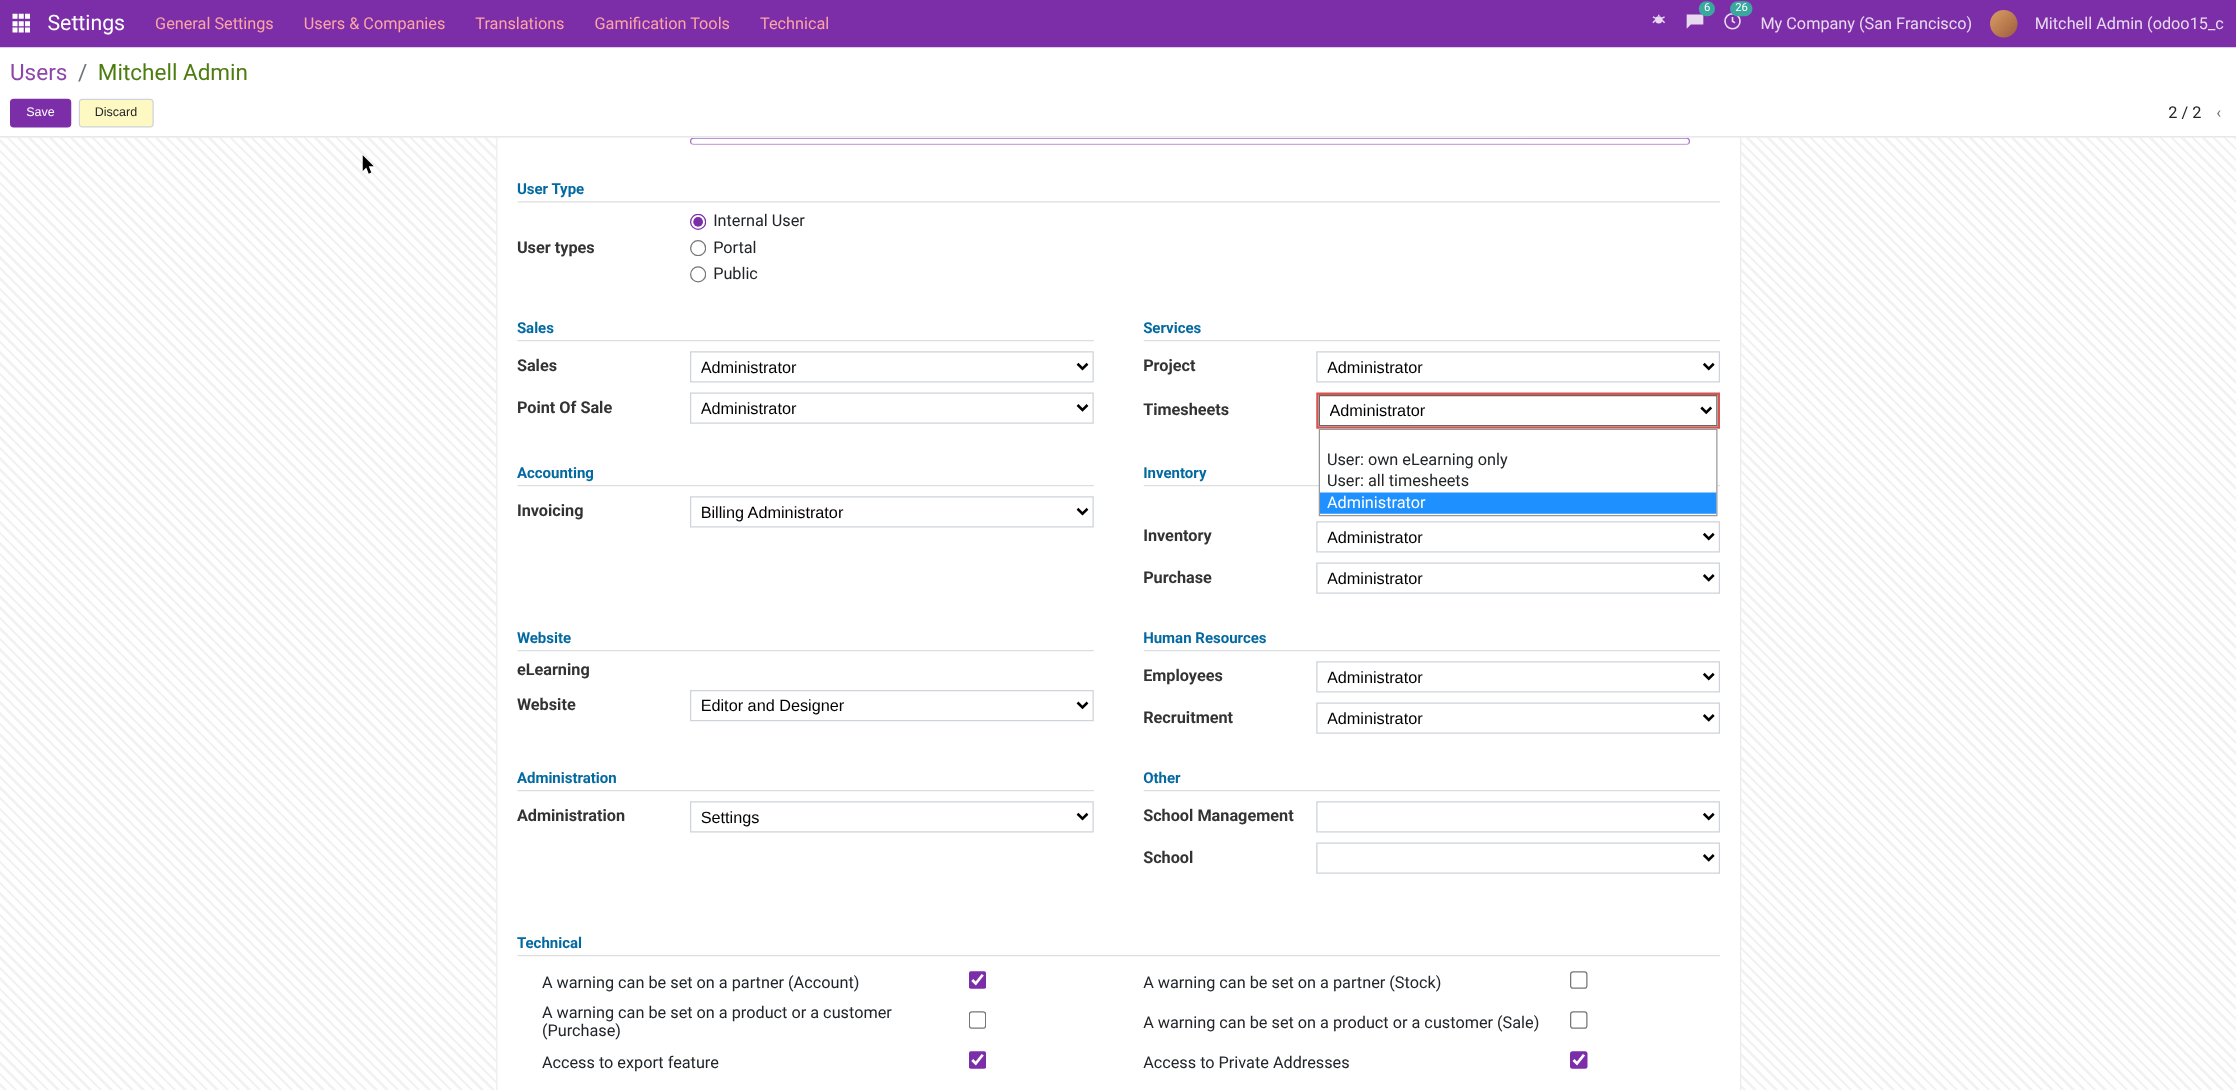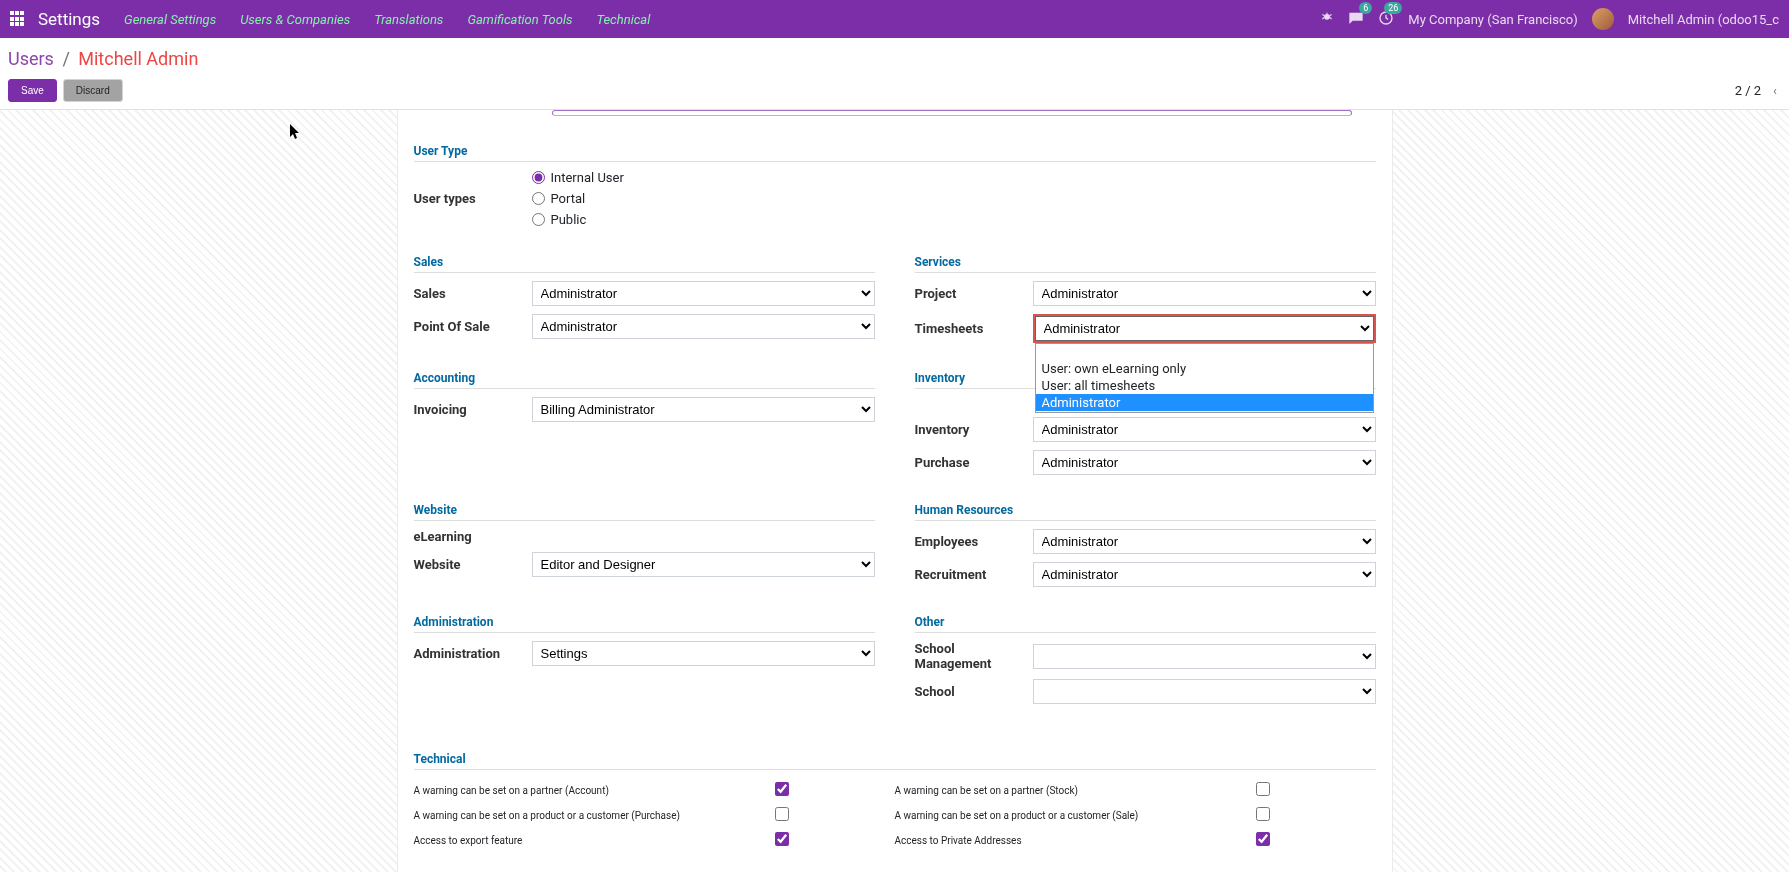--- a/index.html
+++ b/index.html
@@ -3,74 +3,74 @@
   <meta charset="utf-8">
   <style>
     * { box-sizing: border-box; margin: 0; padding: 0; }
     body { font-family: -apple-system, BlinkMacSystemFont, "Segoe UI", Roboto, Helvetica, Arial, sans-serif; font-size: 13px; color: #212529; background: #fff; }
     
     
     .topbar { background: #7c2ea8; height: 38px; display: flex; align-items: center; padding: 0 10px; color: #fff; }
     .apps-icon { width: 16px; height: 16px; display: inline-flex; flex-wrap: wrap; gap: 1px; margin-right: 12px; cursor: pointer; }
     .apps-icon span { width: 4px; height: 4px; background: #fff; }
     .app-title { font-size: 17px; font-weight: 400; margin-right: 24px; cursor: pointer; }
-    .nav-item { font-size: 13px; color: #86efac; margin-right: 24px; cursor: pointer; font-style: italic; }
+    .nav-item { font-size: 13px; color: #fca5a5; margin-right: 24px; cursor: pointer; }
     .topbar-right { margin-left: auto; display: flex; align-items: center; gap: 14px; }
     .icon-btn { position: relative; cursor: pointer; color: #e8d9f0; }
     .badge { position: absolute; top: -8px; right: -8px; background: #3aa89f; color: #fff; font-size: 9px; padding: 1px 4px; border-radius: 8px; }
     .company-name { font-size: 13px; color: #e8d9f0; cursor: pointer; }
     .avatar { width: 22px; height: 22px; border-radius: 50%; background: linear-gradient(135deg,#d9a066,#a05b3b); cursor: pointer; }
     .username { font-size: 13px; color: #e8d9f0; cursor: pointer; }
     
     
     .action-bar { background: #fff; padding: 10px 8px 4px 8px; border-bottom: 1px solid #dee2e6; min-height: 72px; }
     .breadcrumb { font-size: 18px; margin-bottom: 10px; }
     .breadcrumb a { color: #8e44ad; text-decoration: none; cursor: pointer; }
     .breadcrumb .sep { color: #6c757d; margin: 0 4px; }
-    .breadcrumb .current { color: #ef4444; }
+    .breadcrumb .current { color: #4d7c0f; }
     .action-buttons { display: flex; align-items: center; }
     .btn { font-size: 10px; padding: 5px 12px; border-radius: 3px; cursor: pointer; border: 1px solid transparent; }
     .btn-save { background: #7c2ea8; color: #fff; border-color: #7c2ea8; margin-right: 6px; }
-    .btn-discard { background: #a3a3a3; color: #212529; border: 1px solid #ced4da; }
+    .btn-discard { background: #fef9c3; color: #212529; border: 1px solid #ced4da; }
     .cursor-img { position: absolute; left: 290px; top: 86px; pointer-events: none; }
     .paging { margin-left: auto; font-size: 13px; color: #212529; display: flex; align-items: center; gap: 8px; }
     .paging .arrow { cursor: pointer; color: #6c757d; padding: 2px 4px; }
     
     
     .hatched-bg { 
       background: repeating-linear-gradient(45deg, #f2f2f2 0, #f2f2f2 2px, #ffffff 2px, #ffffff 6px);
       min-height: 700px;
       padding: 0;
     }
     .form-sheet { max-width: 996px; background: #fff; margin: 0 auto; padding: 0 16px 40px 16px; border-left: 1px solid #e9ecef; border-right: 1px solid #e9ecef; }
     .alert-bar { border: 1px solid #a770c8; border-bottom: 1px solid #c9a8dc; border-radius: 3px; height: 6px; margin: 0 0 28px 0; background: #fff; margin-left: 138px; width: 800px; }
     
     .section-title { color: #0369a1; font-size: 12px; font-weight: 700; border-bottom: 1px solid #ddd; padding-bottom: 3px; margin: 20px 0 8px 0; }
     .row { display: flex; gap: 40px; }
     .col { flex: 1; min-width: 0; }
     .field-row { display: flex; align-items: center; margin-bottom: 8px; }
-    .field-label { width: 118px; font-size: 13px; font-weight: 700; color: #333; flex-shrink: 0; }
+    .field-label { width: 138px; font-size: 13px; font-weight: 700; color: #333; flex-shrink: 0; }
     .field-value { flex: 1; }
     select.o-select { width: 100%; padding: 3px 4px; font-size: 13px; border: 1px solid #ced4da; border-radius: 0; background: #fff; cursor: pointer; }
     
     .radio-group { display: flex; flex-direction: column; gap: 6px; }
     .radio-item { display: flex; align-items: center; gap: 6px; cursor: pointer; }
     input[type=radio] { accent-color: #7c2ea8; cursor: pointer; width: 13px; height: 13px; }
     
     
     .highlight-box { border: 2px solid #d9534f; padding: 0; position: relative; }
     .dropdown-list { position: absolute; top: 27px; left: 0; right: 0; background: #fff; border: 1px solid #999; z-index: 10; padding: 1px 0; }
     .dropdown-list .opt { padding: 1px 6px; font-size: 13px; cursor: pointer; }
     .dropdown-list .opt.blank { height: 15px; }
     .dropdown-list .opt.selected { background: #1e90ff; color: #fff; }
     
     
     .tech-row { display: flex; gap: 0; }
     .tech-col { flex: 1; display: flex; align-items: center; padding: 4px 0; }
-    .tech-label { flex: 1; font-size: 10px; color: #212529; }
+    .tech-label { flex: 1; font-size: 13px; color: #212529; margin-left: 20px; }
     .tech-check-cell { width: 120px; }
     input[type=checkbox] { accent-color: #7c2ea8; cursor: pointer; width: 14px; height: 14px; }
     
   </style>
 </head>
 <body>
 
 <div class="topbar">
   <div class="apps-icon">
     <span></span>

